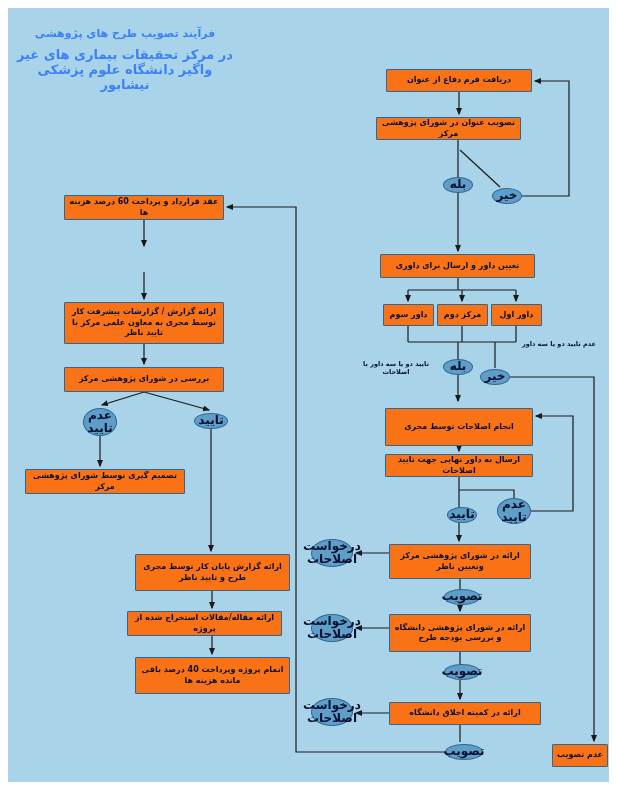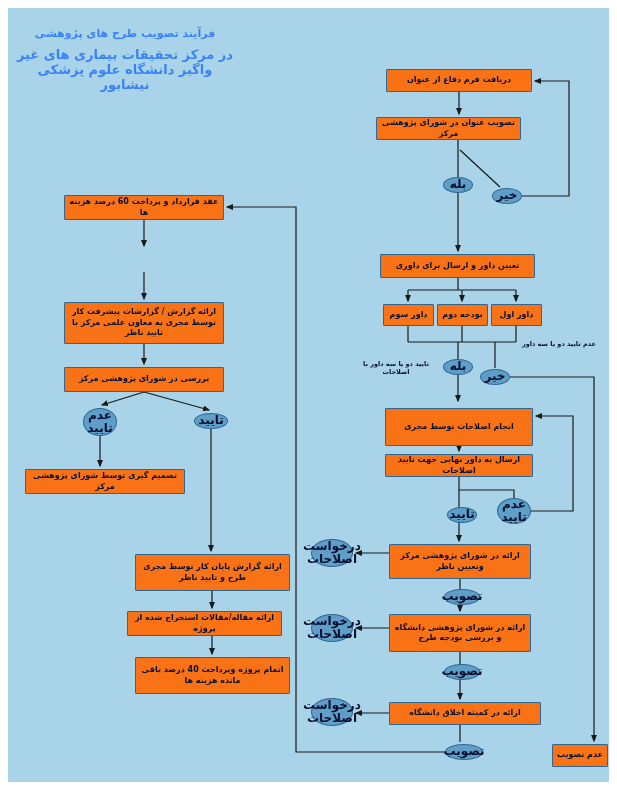--- a/index.html
+++ b/index.html
@@ -85,21 +85,21 @@
     <div class="t1">فرآیند تصویب طرح های پژوهشی</div>
     <div class="t2">در مرکز تحقیقات بیماری های غیر واگیر دانشگاه علوم پزشکی نیشابور</div>
   </div>
 
   <div class="box" style="left:386px;top:69px;width:146px;height:23px">دریافت فرم دفاع از عنوان</div>
   <div class="box" style="left:376px;top:117px;width:145px;height:23px">تصویب عنوان در شورای پژوهشی مرکز</div>
   <div class="oval" style="left:443px;top:177px;width:30px;height:16px">بله</div>
   <div class="oval" style="left:492px;top:188px;width:30px;height:16px">خیر</div>
   <div class="box" style="left:380px;top:254px;width:155px;height:24px">تعیین داور و ارسال برای داوری</div>
   <div class="box" style="left:383px;top:304px;width:51px;height:22px">داور سوم</div>
-  <div class="box" style="left:437px;top:304px;width:51px;height:22px">بودجه دوم</div>
+  <div class="box" style="left:437px;top:304px;width:51px;height:22px">مرکز دوم</div>
   <div class="box" style="left:491px;top:304px;width:51px;height:22px">داور اول</div>
   <div class="flabel" style="left:350px;top:360px;width:92px">تایید دو یا سه داور با اصلاحات</div>
   <div class="flabel" style="left:518px;top:340px;width:82px">عدم تایید دو یا سه داور</div>
   <div class="oval" style="left:443px;top:359px;width:30px;height:16px">بله</div>
   <div class="oval" style="left:480px;top:369px;width:30px;height:16px">خیر</div>
   <div class="box" style="left:385px;top:408px;width:148px;height:38px">انجام اصلاحات توسط مجری</div>
   <div class="box" style="left:385px;top:454px;width:148px;height:23px">ارسال به داور نهایی جهت تایید اصلاحات</div>
   <div class="oval" style="left:447px;top:507px;width:30px;height:16px">تایید</div>
   <div class="oval" style="left:497px;top:498px;width:34px;height:26px">عدم تایید</div>
   <div class="box" style="left:389px;top:544px;width:142px;height:35px">ارائه در شورای پژوهشی مرکز وتعیین ناظر</div>

